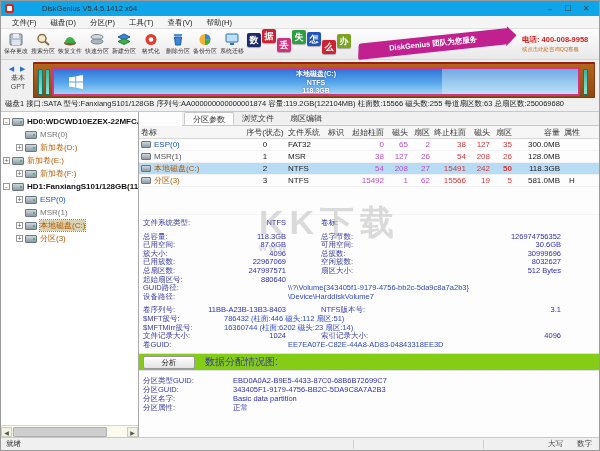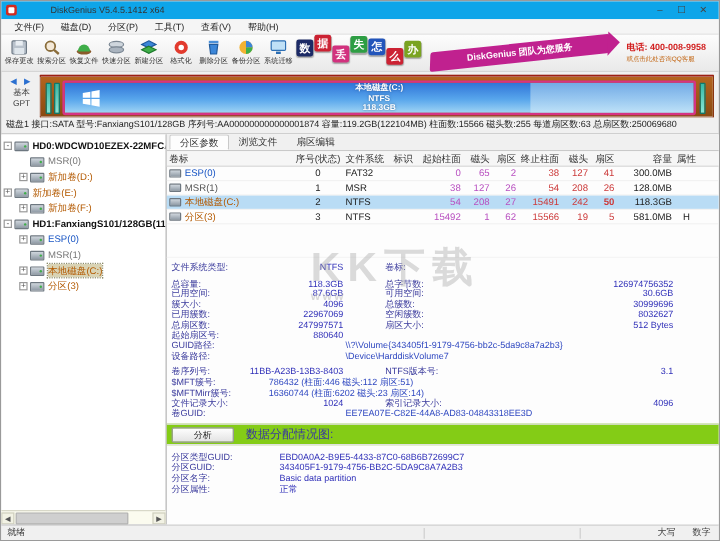--- a/index.html
+++ b/index.html
@@ -73,21 +73,21 @@
   .tree-disk-icon::after { content:""; position:absolute; right:1px; top:2px; width:2px; height:2px; background:#3fae49; border-radius:50%; }
   .tree-label { overflow:hidden; }
   .tree-label.sel { background:#d9d3b4; outline:1px dotted #8a8a6a; }
   .hscroll { height:12px; background:#fbfbef; border-top:1px solid #d8d8c8; display:flex; align-items:center; }
   .hs-arrow { width:11px; height:10px; font-size:6px; color:#555; text-align:center; line-height:10px; background:#f2f2e4; border:1px solid #cfcfbf; }
   .hs-track { flex:1; height:10px; position:relative; }
   .hs-thumb { position:absolute; left:1px; top:0; height:10px; width:82%; background:#cfcfcf; border:1px solid #b0b0b0; border-radius:1px; }
 
   
   .right-panel { flex:1; position:relative; display:flex; flex-direction:column; background:#fdfdfd; min-width:0; }
-  .tabs { height:14px; display:flex; align-items:flex-end; background:#f0f0f0; border-bottom:1px solid #c9c9c9; padding-left:2px; }
+  .tabs { height:14px; display:flex; align-items:flex-end; background:#f0f0f0; border-bottom:1px solid #c9c9c9; padding-left:2px;margin-left:43px; }
   .tab { font-size:8px; color:#333; padding:1px 8px 0 8px; height:13px; line-height:12px; }
   .tab.active { background:#fdfdfd; border:1px solid #c9c9c9; border-bottom:1px solid #fdfdfd; border-radius:2px 2px 0 0; }
 
   
   .ptable { font-size:8px; color:#222; }
   .prow { display:flex; height:12px; align-items:center; border-bottom:1px solid #f2f2f2; }
   .prow.hdr { height:13px; background:#f6f6f6; border-bottom:1px solid #d9d9d9; color:#333; }
   .prow.sel { background:#b9dcf5; }
   .pc { padding:0 2px; white-space:nowrap; overflow:hidden; flex:0 0 auto; }
   .pc.r { text-align:right; } .pc.c { text-align:center; }
@@ -384,21 +384,21 @@
             <div class="prow">
               <div class="pc " style="width: 105px; color: rgb(26, 86, 196);"><span class="mini-disk"></span>ESP(0)</div>
               <div class="pc c" style="width: 42px; color: rgb(34, 34, 34);">0</div>
               <div class="pc " style="width: 40px; color: rgb(34, 34, 34);">FAT32</div>
               <div class="pc " style="width: 24px; color: rgb(34, 34, 34);"></div>
               <div class="pc r" style="width: 36px; color: rgb(184, 79, 192);">0</div>
               <div class="pc r" style="width: 24px; color: rgb(184, 79, 192);">65</div>
               <div class="pc r" style="width: 22px; color: rgb(184, 79, 192);">2</div>
               <div class="pc r" style="width: 36px; color: rgb(204, 58, 58);">38</div>
               <div class="pc r" style="width: 24px; color: rgb(204, 58, 58);">127</div>
-              <div class="pc r" style="width: 22px; color: rgb(204, 58, 58);">41</div>
+              <div class="pc r" style="width: 22px; color: rgb(204, 58, 58);">35</div>
               <div class="pc r" style="width: 48px; color: rgb(34, 34, 34);">300.0MB</div>
               <div class="pc c" style="width: 20px; color: rgb(34, 34, 34);"></div>
             </div>
             <div class="prow">
               <div class="pc " style="width: 105px; color: rgb(85, 85, 85);"><span class="mini-disk"></span>MSR(1)</div>
               <div class="pc c" style="width: 42px; color: rgb(34, 34, 34);">1</div>
               <div class="pc " style="width: 40px; color: rgb(34, 34, 34);">MSR</div>
               <div class="pc " style="width: 24px; color: rgb(34, 34, 34);"></div>
               <div class="pc r" style="width: 36px; color: rgb(184, 79, 192);">38</div>
               <div class="pc r" style="width: 24px; color: rgb(184, 79, 192);">127</div>

